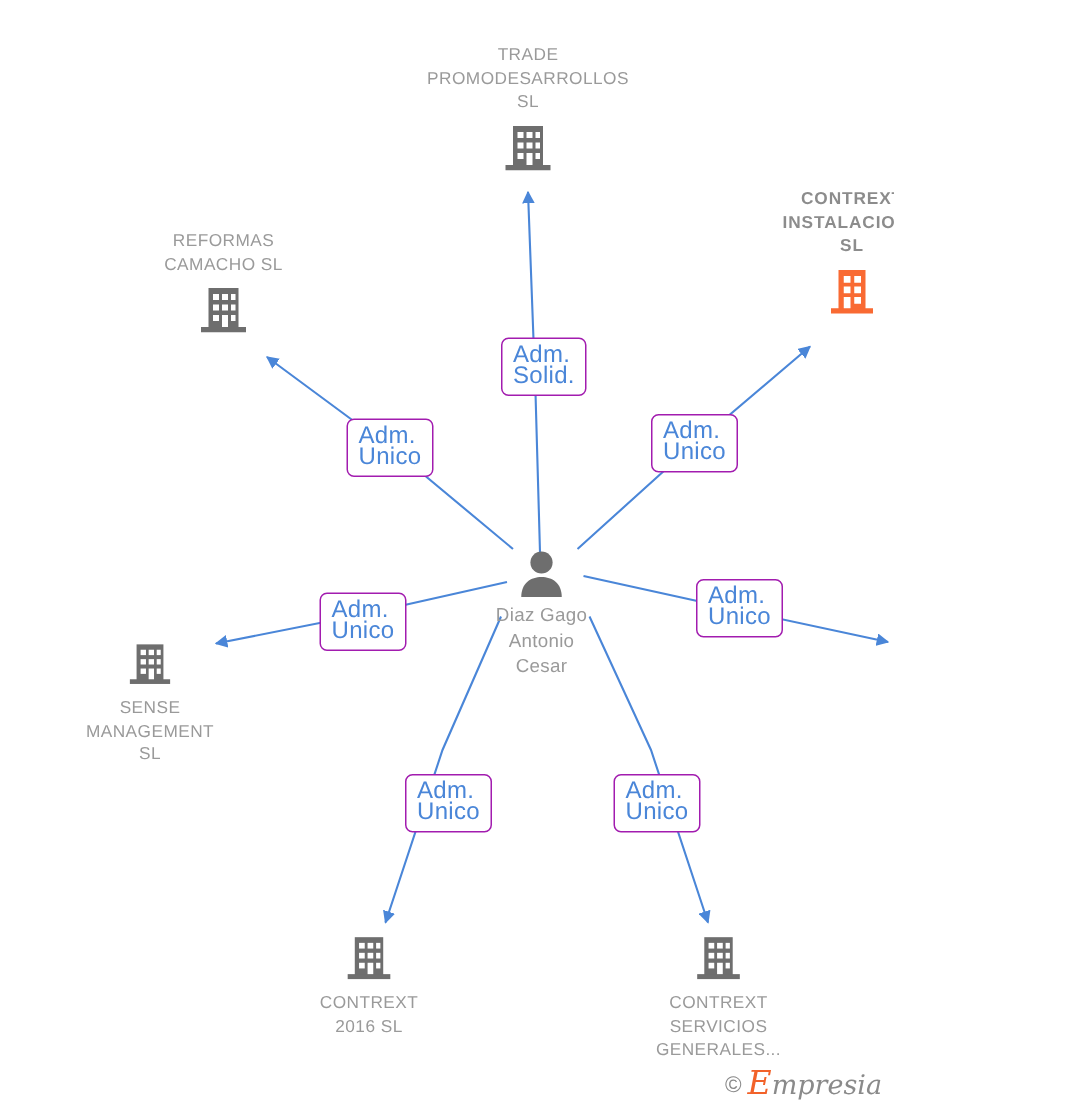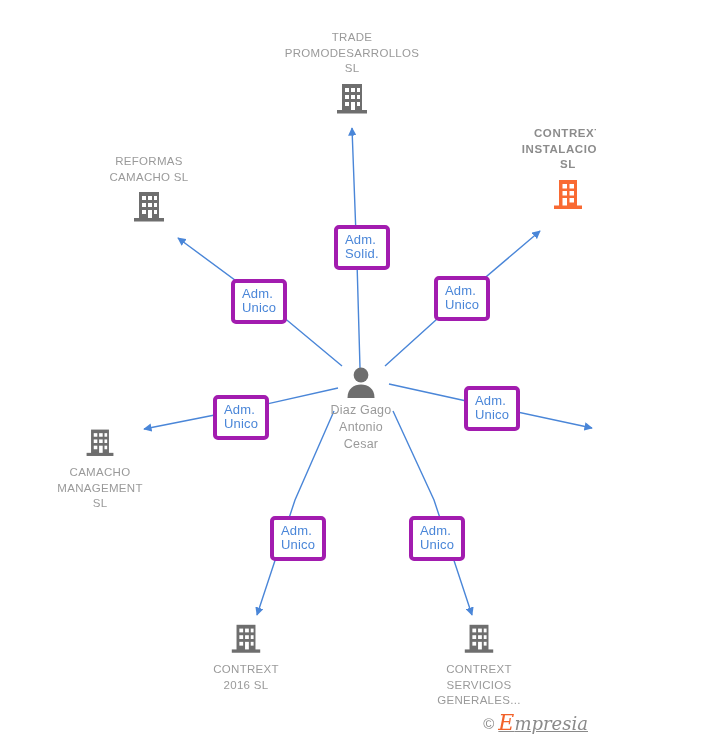--- a/index.html
+++ b/index.html
@@ -59,24 +59,24 @@
     font-size: 12.5px;
     line-height: 17px;
     letter-spacing: 0.2px;
   }
 
   
   .edge-label {
     position: absolute;
     box-sizing: border-box;
     background: #ffffff;
-    border: 4px solid #a21caf;
+    border: 1px solid #a21caf;
     border-radius: 5px;
     color: #4a86d8;
-    font-size: 13px;
+    font-size: 16px;
     line-height: 14px;
     padding: 4px 7px 5px 7px;
     text-align: left;
     white-space: pre-line;
     letter-spacing: 0.2px;
   }
 
   
   #watermark {
     position: absolute;
@@ -91,21 +91,20 @@
     color: #8a8a8a;
     font-size: 15px;
     line-height: 1;
   }
   #watermark .brand {
     font-family: "DejaVu Serif", serif;
     font-style: italic;
     font-size: 18px;
     line-height: 1;
     color: #8a8a8a;
-    text-decoration: underline;
   }
   #watermark .brand .cap {
     color: #f2622a;
     font-size: 22px;
   }
 </style>
 </head>
 <body>
 
 <div id="canvas">
@@ -226,21 +225,21 @@
         <rect x="18" y="8" width="4" height="4" fill="#ffffff"></rect>
         <rect x="24" y="8" width="3" height="4" fill="#ffffff"></rect>
         <rect x="12" y="15" width="4" height="4" fill="#ffffff"></rect>
         <rect x="18" y="15" width="4" height="4" fill="#ffffff"></rect>
         <rect x="24" y="15" width="3" height="4" fill="#ffffff"></rect>
         <rect x="12" y="22" width="4" height="4" fill="#ffffff"></rect>
         <rect x="24" y="22" width="3" height="4" fill="#ffffff"></rect>
         <rect x="18" y="22" width="4" height="8" fill="#ffffff"></rect>
       </svg>
     </span>
-    <span class="label">CAMACHO
+    <span class="label">SENSE
 MANAGEMENT
 SL</span>
   </div>
 
 
   <div class="node label-below" style="left:246px; top:620px;">
     <span class="icon">
       <svg width="36" height="38" viewBox="0 0 38 38">
         <rect x="9" y="4" width="20" height="28" fill="#6e6e6e"></rect>
         <rect x="4" y="30" width="30" height="3.5" fill="#6e6e6e"></rect>

